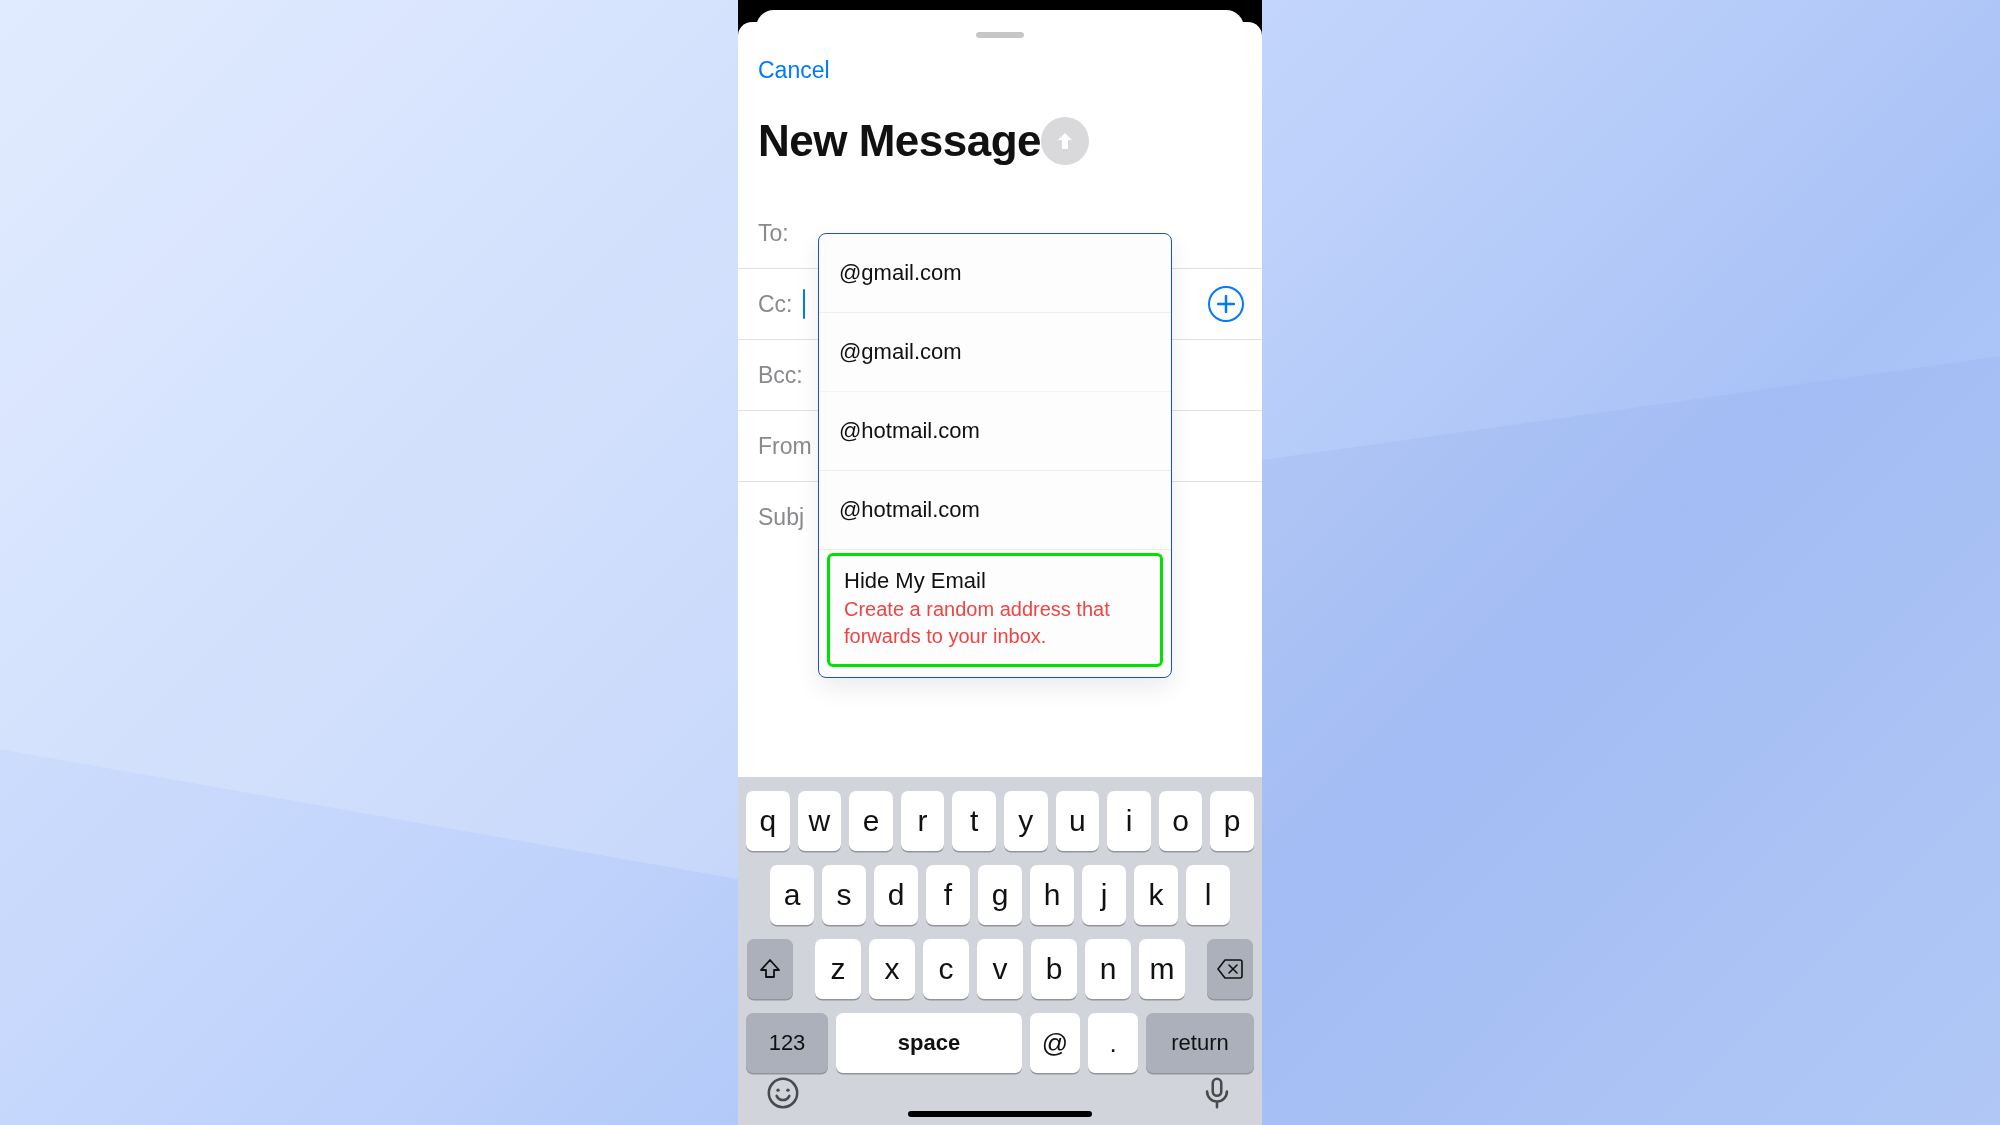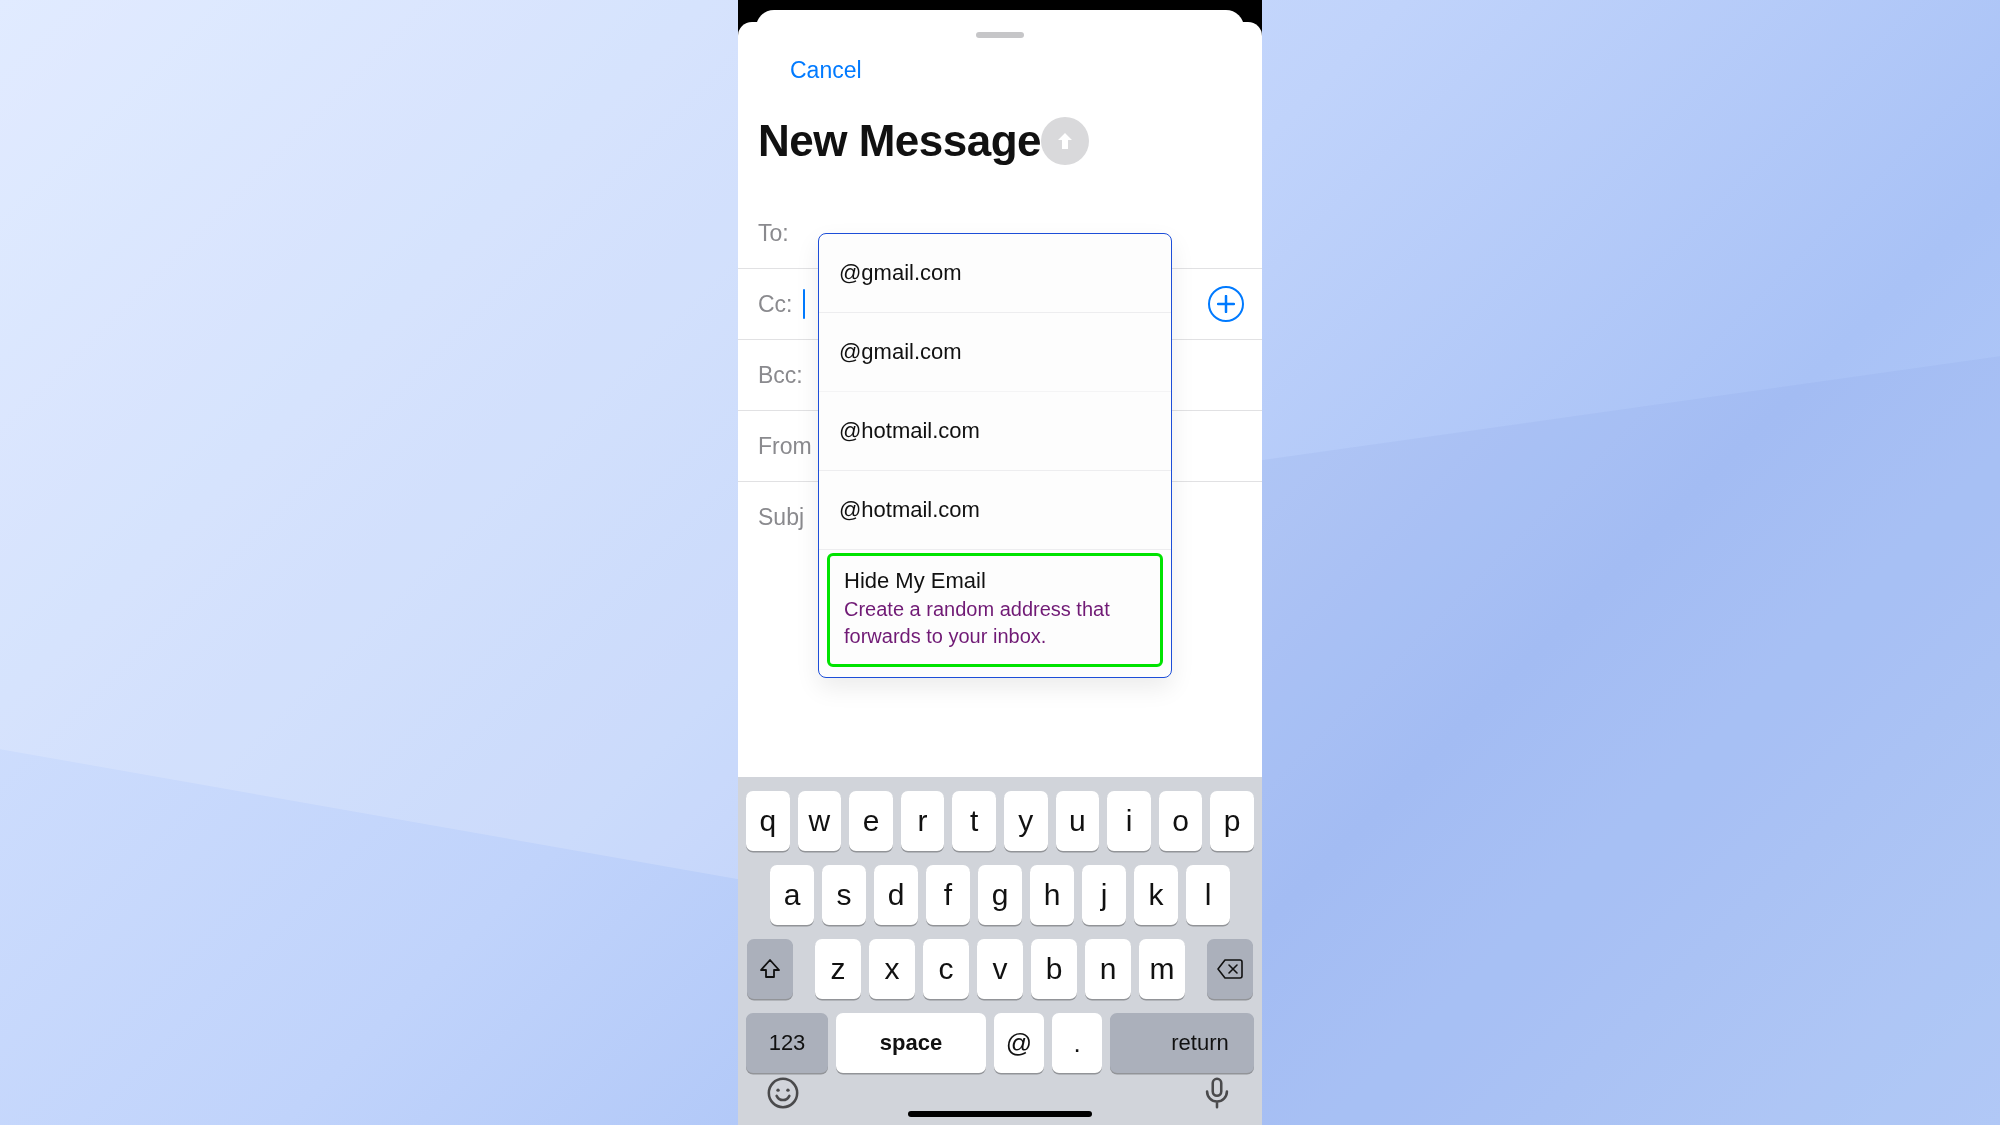--- a/index.html
+++ b/index.html
@@ -87,21 +87,20 @@
     position: absolute;
     top: 26px; left: 20px; right: 20px;
     height: 44px;
     display: flex;
     align-items: center;
   }
   .cancel {
     color: var(--ios-blue);
     font-size: 23px;
     font-weight: 400;
-    margin-left: 32px;
   }
 
   .title-row {
     position: absolute;
     top: 94px; left: 20px; right: 20px;
     display: flex;
     align-items: center;
     justify-content: flex-start;
   }
   .title {
@@ -189,21 +188,21 @@
     border-radius: 6px;
   }
   .hide-my-email .hme-title {
     font-size: 22px;
     color: #111;
     margin-bottom: 2px;
   }
   .hide-my-email .hme-sub {
     font-size: 20px;
     line-height: 1.35;
-    color: #701a75;
+    color: #ef4444;
   }
 
   
   .keyboard {
     position: absolute;
     left: 0; right: 0; bottom: 0;
     height: 334px;
     background: #d1d4da;
     padding-top: 14px;
   }
@@ -237,21 +236,21 @@
   }
   .spacer-half { flex: 0 0 6px; }
   .krow3 .key { max-width: 46px; }
 
   .krow4 { padding: 0 8px; gap: 8px; }
   .krow4 .key { max-width: none; }
   .key-123 { flex: 0 0 82px; background: var(--ios-key-dark); font-size: 22px; text-align: right; }
   .key-space { flex: 1; font-size: 22px; font-weight: bold; }
   .key-at { flex: 0 0 50px; font-size: 26px; }
   .key-dot { flex: 0 0 50px; font-size: 26px; }
-  .key-return { flex: 0 0 108px; background: var(--ios-key-dark); font-size: 22px; padding-left: 36px; }
+  .key-return { flex: 0 0 108px; background: var(--ios-key-dark); font-size: 22px; }
 
   .kb-footer {
     position: absolute;
     bottom: 6px; left: 0; right: 0;
     display: flex;
     justify-content: space-between;
     align-items: center;
     padding: 0 28px;
     height: 48px;
   }

